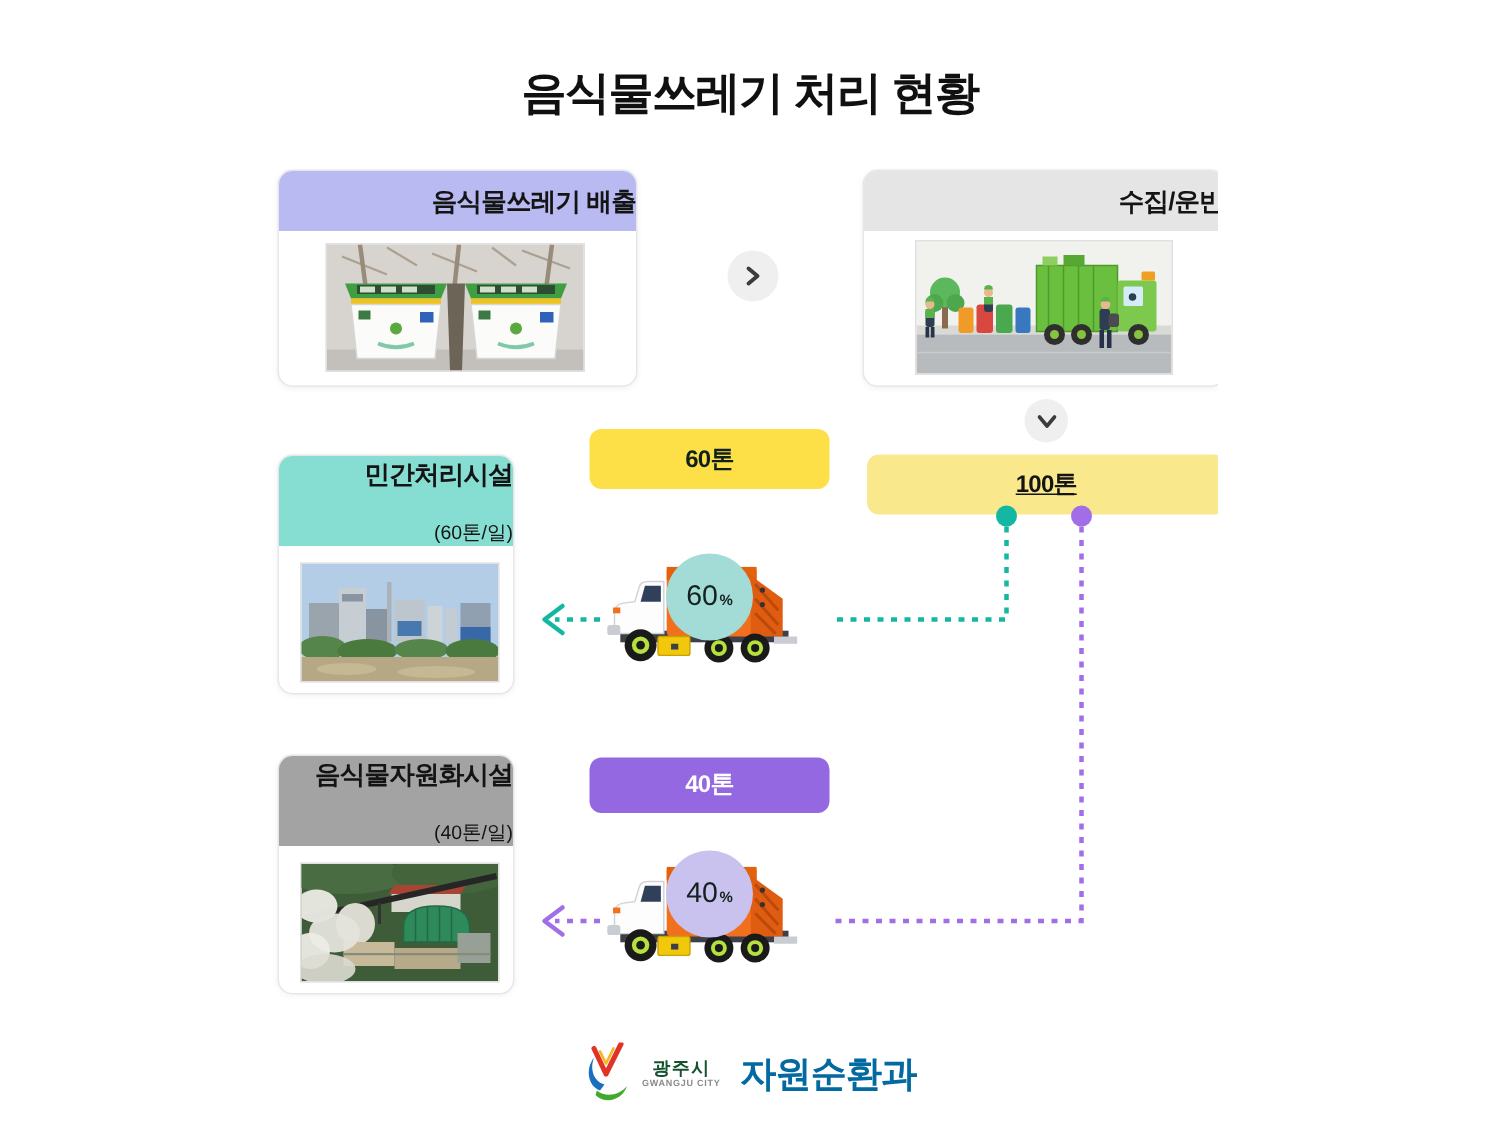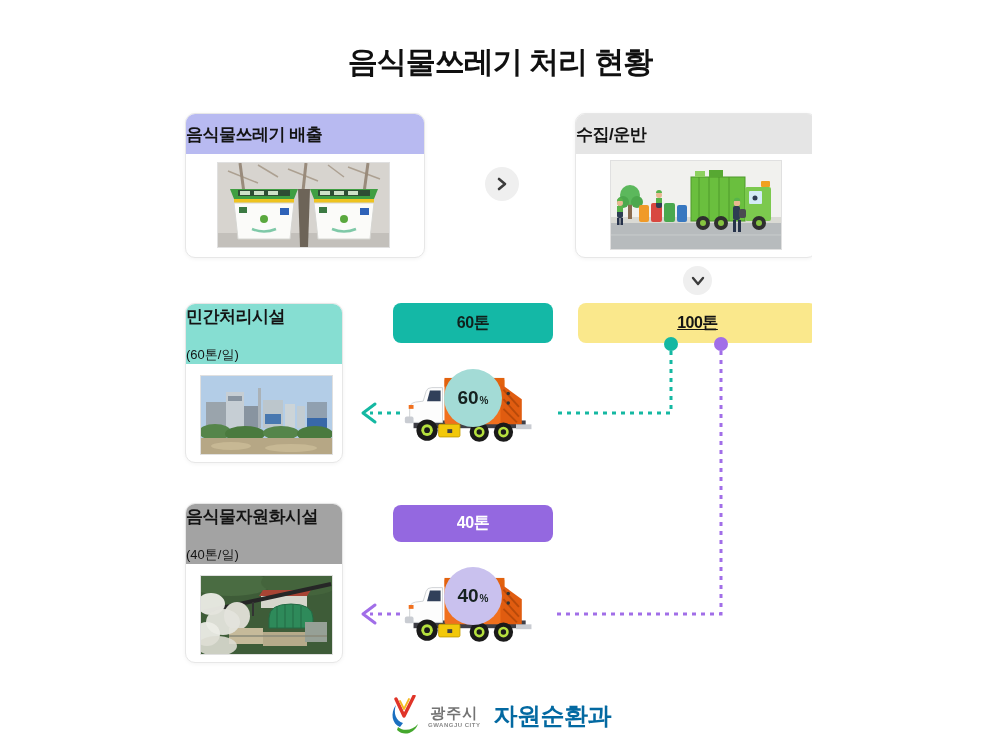--- a/index.html
+++ b/index.html
@@ -12,21 +12,21 @@
     text-align:center; font-size:30px; font-weight:800; color:#101010;
     letter-spacing:-1px;
   }
 
   .card {
     position:absolute; background:#fff; border:1px solid #e7e7e7;
     border-radius:10px; box-shadow:0 1px 4px rgba(0,0,0,.05);
   }
   .card-header {
     width:100%; border-radius:9px 9px 0 0; display:flex; flex-direction:column;
-    align-items:flex-start; justify-content:center; color:#141414;
+    align-items:flex-end; justify-content:center; color:#141414;
   }
   .card-header .hdr-main { font-size:17px; font-weight:700; letter-spacing:-0.5px; }
   .card-header .hdr-sub  { font-size:13px; font-weight:400; margin-top:18px; }
 
   .photo { position:absolute; border:1px solid #e0e0e0; background:#eee; }
   .photo svg { display:block; }
 
   .flow-circle {
     position:absolute; background:#efefef; border-radius:50%;
     display:flex; align-items:center; justify-content:center;
@@ -34,33 +34,33 @@
 
   .pill {
     position:absolute; border-radius:8px; display:flex; align-items:center;
     justify-content:center; font-size:16px; font-weight:700; letter-spacing:-0.5px;
   }
 
   .pct-circle {
     position:absolute; width:58px; height:58px; border-radius:50%;
     display:flex; align-items:baseline; justify-content:center; z-index:4;
   }
-  .pct-circle .pct-num { font-size:19px; font-weight:700; color:#15211f; line-height:58px; }
+  .pct-circle .pct-num { font-size:19px; font-weight:400; color:#15211f; line-height:58px; }
   .pct-circle .pct-unit { font-size:10px; font-weight:700; color:#15211f; margin-left:1px; }
 
   .truck { position:absolute; z-index:3; }
 
   .overlay { position:absolute; left:0; top:0; width:1000px; height:750px; pointer-events:none; z-index:2; }
 
   .footer {
     position:absolute; left:0; top:692px; width:1000px; height:48px;
     display:flex; align-items:center; justify-content:center; gap:9px;
   }
   .footer .city-block { display:flex; flex-direction:column; align-items:center; line-height:1; }
-  .footer .city-kr { font-size:15px; font-weight:800; color:#737373; letter-spacing:1px; }
+  .footer .city-kr { font-size:12px; font-weight:800; color:#14532d; letter-spacing:1px; }
   .footer .city-en { font-size:6px; font-weight:700; color:#8a8a8a; margin-top:2px; letter-spacing:.5px; }
   .footer .dept { font-size:24px; font-weight:800; color:#0369a1; letter-spacing:-0.5px; margin-left:4px; }
 </style>
 </head>
 <body>
 
 <div class="canvas">
 
   <div class="page-title">음식물쓰레기 처리 현황</div>
 
@@ -222,21 +222,21 @@
       <ellipse cx="14" cy="56" rx="16" ry="8" fill="#55854a"></ellipse>
       <ellipse cx="44" cy="58" rx="20" ry="8" fill="#4a7a3e"></ellipse>
       <ellipse cx="80" cy="57" rx="18" ry="7" fill="#55854a"></ellipse>
       <ellipse cx="114" cy="58" rx="18" ry="8" fill="#4a7a3e"></ellipse>
       <rect x="0" y="62" width="131" height="16" fill="#b6a785"></rect>
       <ellipse cx="30" cy="70" rx="20" ry="4" fill="#c7b894"></ellipse>
       <ellipse cx="90" cy="72" rx="26" ry="4" fill="#c7b894"></ellipse>
     </svg>
   </div>
 
-  <div class="pill" style="left:393px; top:303px; width:160px; height:40px; background:#14b8a6; color:#10211d;text-align:center;">60톤</div>
+  <div class="pill" style="left:393px; top:286px; width:160px; height:40px; background:#fde047; color:#10211d;text-align:center;">60톤</div>
   <div class="pill" style="left:578px; top:303px; width:239px; height:40px; background:#fae88c; color:#141414;text-decoration:underline;">100톤</div>
 
   <div class="card" style="left:185px; top:503px; width:158px; height:160px;">
     <div class="card-header" style="height:60px; background:#a3a3a3;">
       <div class="hdr-main">음식물자원화시설</div>
       <div class="hdr-sub">(40톤/일)</div>
     </div>
   </div>
 
   <div class="photo" style="left:200px; top:575px; width:133px; height:80px;">

